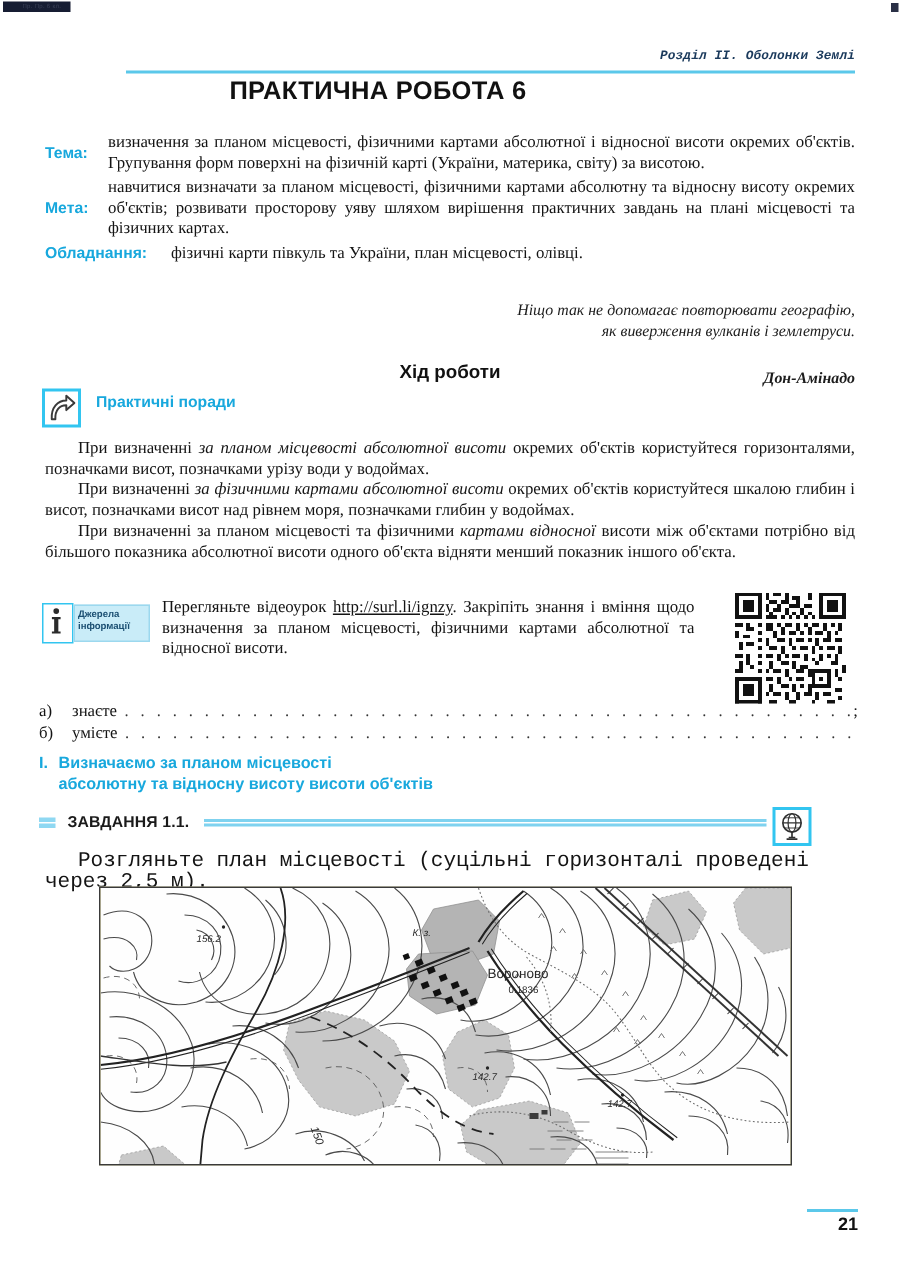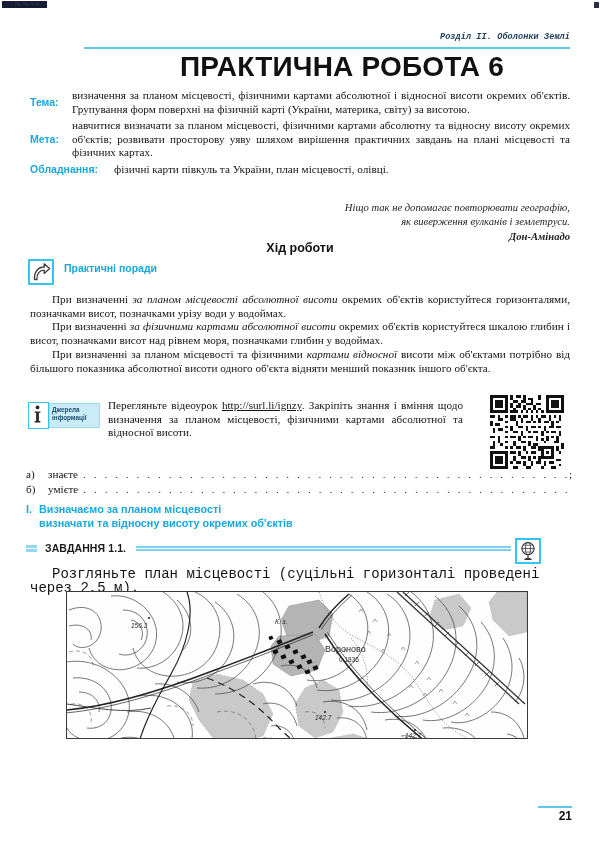--- a/index.html
+++ b/index.html
@@ -74,24 +74,24 @@
     height: 2.2px;
     background: #5bc8ea;
   }
 
   
   .pw-title {
     position: absolute;
     top: 42px;
     left: 0;
     width: 504px;
-    text-align: right;
+    text-align: center;
     font-family: "Liberation Sans", sans-serif;
     font-weight: bold;
-    font-size: 28px;
+    font-size: 17px;
     letter-spacing: 0.2px;
     color: #111;
   }
 
   
   .defs {
     position: absolute;
     top: 80px;
     left: 30px;
     width: 540px;
@@ -132,21 +132,21 @@
     text-align: right;
     font-family: "Liberation Serif", serif;
     font-style: italic;
     font-size: 10.6px;
     line-height: 13.5px;
     color: #1c1c1c;
   }
   .epigraph .author {
     font-weight: bold;
     font-style: italic;
-    margin-top: 2px;
+    margin-top: 18px;
   }
 
   
   .section-heading {
     position: absolute;
     top: 232px;
     left: 0;
     width: 600px;
     text-align: center;
     font-family: "Liberation Sans", sans-serif;
@@ -370,21 +370,21 @@
     text-indent: 22px;
     color: #141414;
   }
 
   
   .map-wrap {
     position: absolute;
     top: 582px;
     left: 66px;
     width: 462px;
-    height: 148px;
+    height: 186px;
     border: 1px solid #3a3a3a;
     box-sizing: border-box;
     background: #fef9c3;
     overflow: hidden;
   }
   .map-wrap svg { display: block; }
 
   
   .foot-rule {
     position: absolute;
@@ -643,21 +643,21 @@
     <div class="fill-row">
       <span class="lbl">б)</span>
       <span class="nm">умієте</span>
       <span class="dots">. . . . . . . . . . . . . . . . . . . . . . . . . . . . . . . . . . . . . . . . . . . . . . . . . . . . . . . . . . . . . .</span>
       <span class="tail"></span>
     </div>
   </div>
 
   <div class="roman-sec">
     <div><span class="num">I.</span><span>Визначаємо за планом місцевості</span></div>
-    <div class="l2">визначати та відносну висоту окремих об'єктів</div>
+    <div class="l2">абсолютну та відносну висоту висоти об'єктів</div>
   </div>
 
   <div class="task-bar">
     <div class="task-sq">
         <span></span>
         <span></span>
       </div>
     <div class="task-label">ЗАВДАННЯ 1.1.</div>
     <div class="task-rule">
         <i></i>

